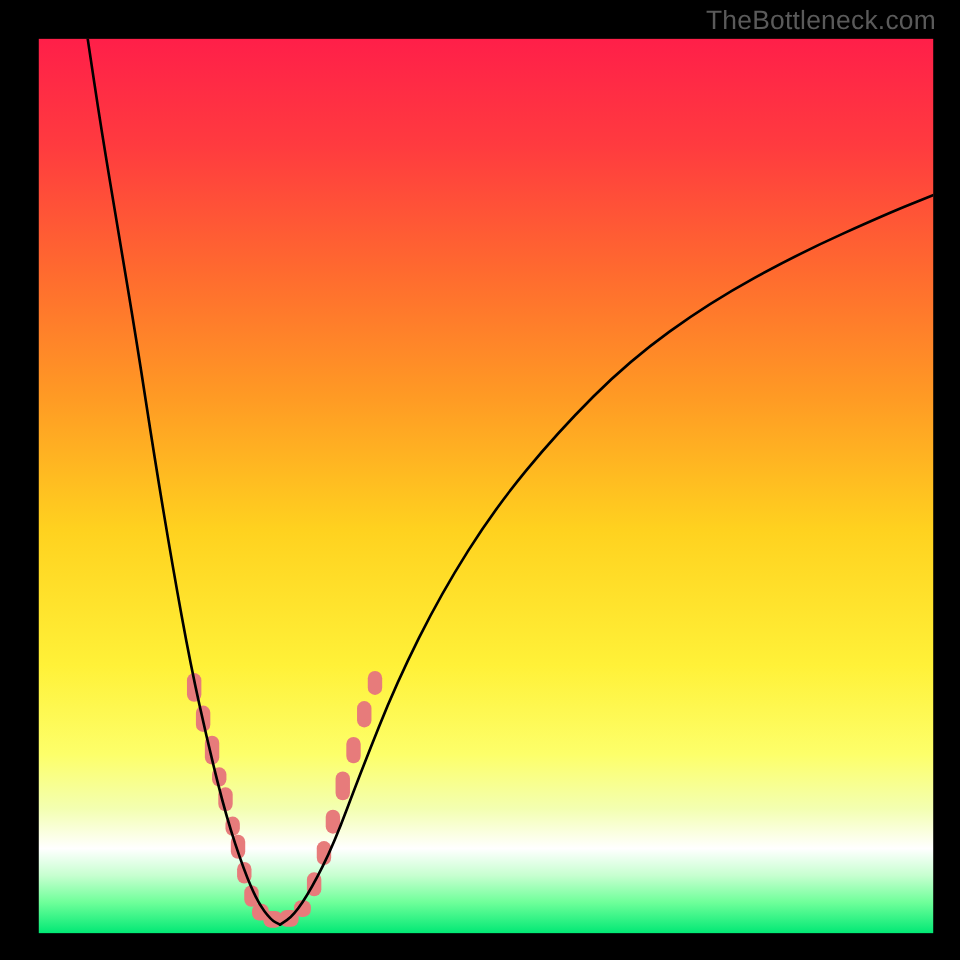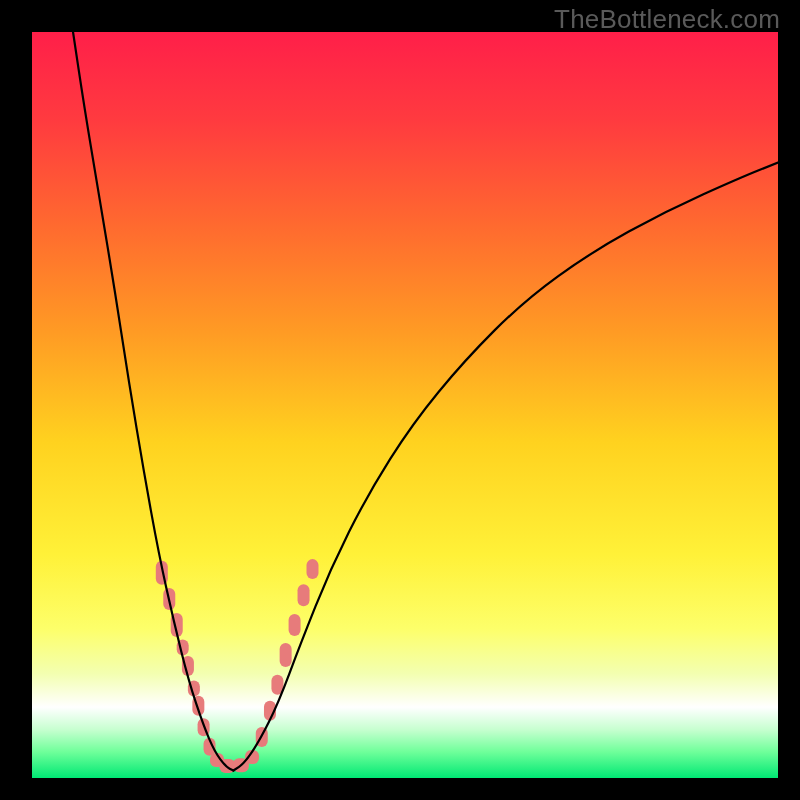--- a/index.html
+++ b/index.html
@@ -27,21 +27,21 @@
   }
   .gradient-bg {
     position: absolute;
     inset: 0;
   }
   .watermark {
     position: absolute;
     top: 4px;
     right: 20px;
     color: #5a5a5a;
-    font-size: 26px;
+    font-size: 22px;
     font-weight: 500;
     letter-spacing: 0.2px;
     user-select: none;
   }
   svg.curves {
     position: absolute;
     inset: 0;
     width: 100%;
     height: 100%;
   }

